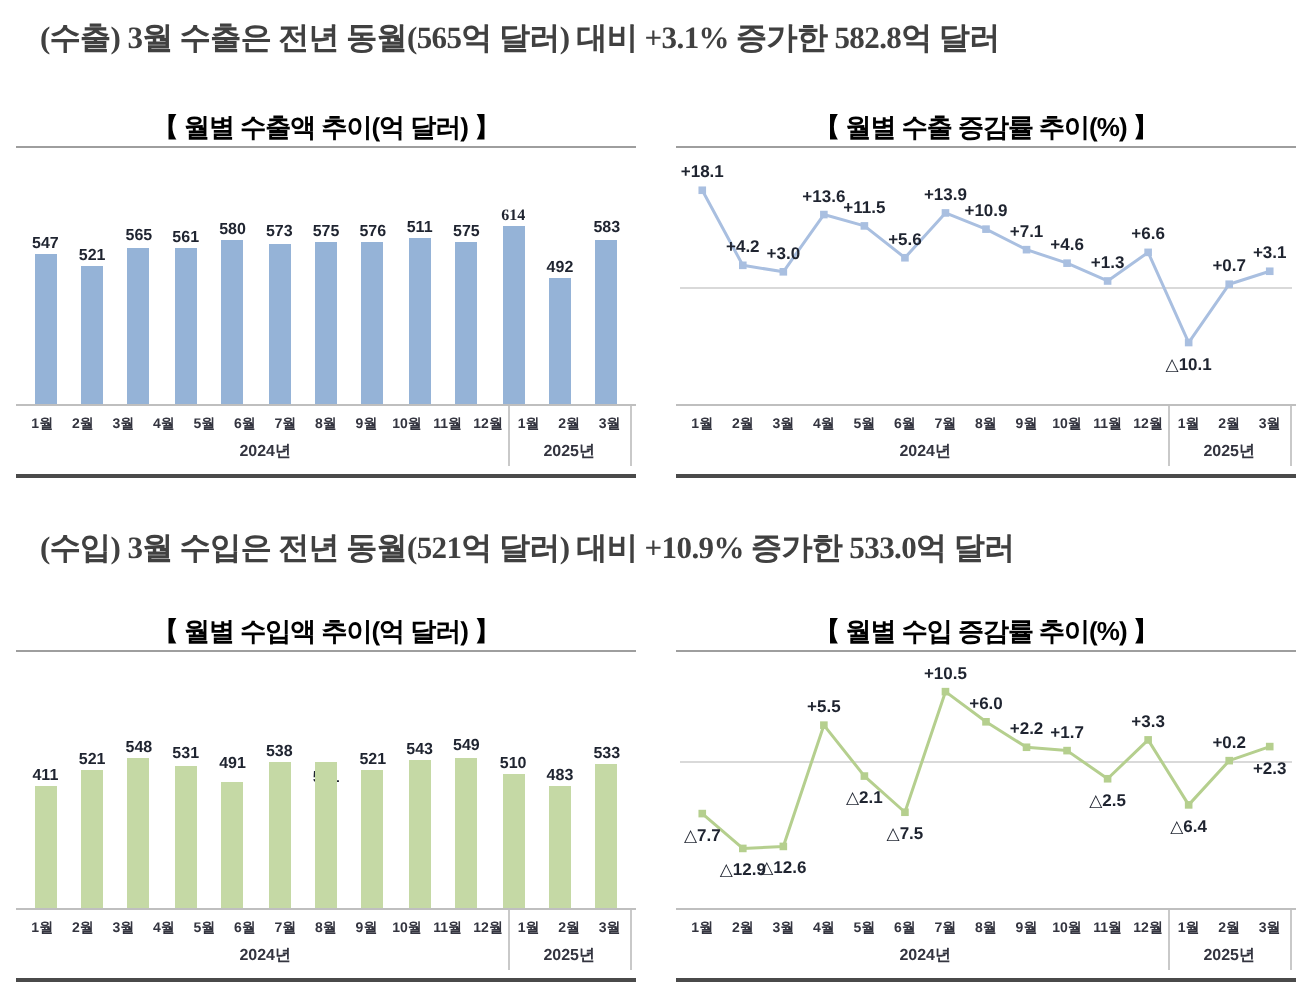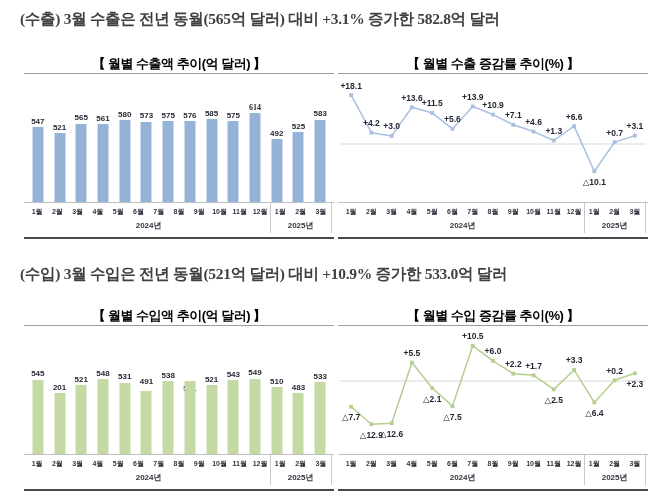--- a/index.html
+++ b/index.html
@@ -11,21 +11,21 @@
     position:absolute;left:20px;width:640px;
     font-family:"Liberation Serif","DejaVu Serif",serif;
     font-weight:bold;font-size:15.5px;letter-spacing:-0.3px;color:#404040;white-space:nowrap;
   }
   #export-header{top:9px;}
   #import-header{top:264px;}
   .chart-row{position:absolute;left:0;width:650px;}
   #row-export{top:55px;}
   #row-import{top:307px;}
   .panel{position:absolute;width:310px;top:0;}
-  .panel.left{left:8px;margin-left:16px;}
+  .panel.left{left:8px;}
   .panel.right{left:338px;}
   .panel-title{
     height:18px;line-height:17px;text-align:center;
     font-size:13px;font-weight:bold;color:#000;letter-spacing:-0.5px;white-space:nowrap;
   }
   .chart-box{
     border-top:1px solid #9E9E9E;
     border-bottom:2px solid #4A4A4A;
   }
   .plot{position:relative;height:128px;overflow:visible;}
@@ -83,38 +83,34 @@
               </div>
               <div class="slot">
                 <div class="bar-label" style="bottom: 82.125px;">575</div>
                 <div class="bar" style="height: 80.625px; background: rgb(149, 179, 215);"></div>
               </div>
               <div class="slot">
                 <div class="bar-label" style="bottom: 82.34px;">576</div>
                 <div class="bar" style="height: 80.84px; background: rgb(149, 179, 215);"></div>
               </div>
               <div class="slot">
-                <div class="bar-label" style="bottom: 84.275px;">585</div>
+                <div class="bar-label" style="bottom: 84.275px;">511</div>
                 <div class="bar" style="height: 82.775px; background: rgb(149, 179, 215);"></div>
               </div>
               <div class="slot">
                 <div class="bar-label" style="bottom: 82.125px;">575</div>
                 <div class="bar" style="height: 80.625px; background: rgb(149, 179, 215);"></div>
               </div>
               <div class="slot">
                 <div class="bar-label" style="bottom: 90.51px; font-family: Liberation Serif, serif;">614</div>
                 <div class="bar" style="height: 89.01px; background: rgb(149, 179, 215);"></div>
               </div>
               <div class="slot">
                 <div class="bar-label" style="bottom: 64.28px;">492</div>
                 <div class="bar" style="height: 62.78px; background: rgb(149, 179, 215);"></div>
-              </div>
-              <div class="slot">
-                <div class="bar-label" style="bottom: 71.375px;">525</div>
-                <div class="bar" style="height: 69.875px; background: rgb(149, 179, 215);"></div>
               </div>
               <div class="slot">
                 <div class="bar-label" style="bottom: 83.845px;">583</div>
                 <div class="bar" style="height: 82.345px; background: rgb(149, 179, 215);"></div>
               </div>
             </div>
           </div>
         <div class="axis" id="axis-export_amount">
             <div class="months">
               <div class="month">1월</div>
@@ -212,25 +208,21 @@
 
   <div id="import-header" class="section-header">(수입) 3월 수입은 전년 동월(521억 달러) 대비 +10.9% 증가한 533.0억 달러</div>
 
   <div id="row-import" class="chart-row">
     <div class="panel left">
       <div class="panel-title">【 월별 수입액 추이(억 달러) 】</div>
       <div class="chart-box">
         <div class="plot" id="plot-import_amount">
             <div class="bar-slots">
               <div class="slot">
-                <div class="bar-label" style="bottom: 75.675px;">545</div>
-                <div class="bar" style="height: 74.175px; background: rgb(197, 217, 165);"></div>
-              </div>
-              <div class="slot">
-                <div class="bar-label" style="bottom: 62.13px;">201</div>
+                <div class="bar-label" style="bottom: 62.13px;">411</div>
                 <div class="bar" style="height: 60.63px; background: rgb(197, 217, 165);"></div>
               </div>
               <div class="slot">
                 <div class="bar-label" style="bottom: 70.515px;">521</div>
                 <div class="bar" style="height: 69.015px; background: rgb(197, 217, 165);"></div>
               </div>
               <div class="slot">
                 <div class="bar-label" style="bottom: 76.32px;">548</div>
                 <div class="bar" style="height: 74.82px; background: rgb(197, 217, 165);"></div>
               </div>

